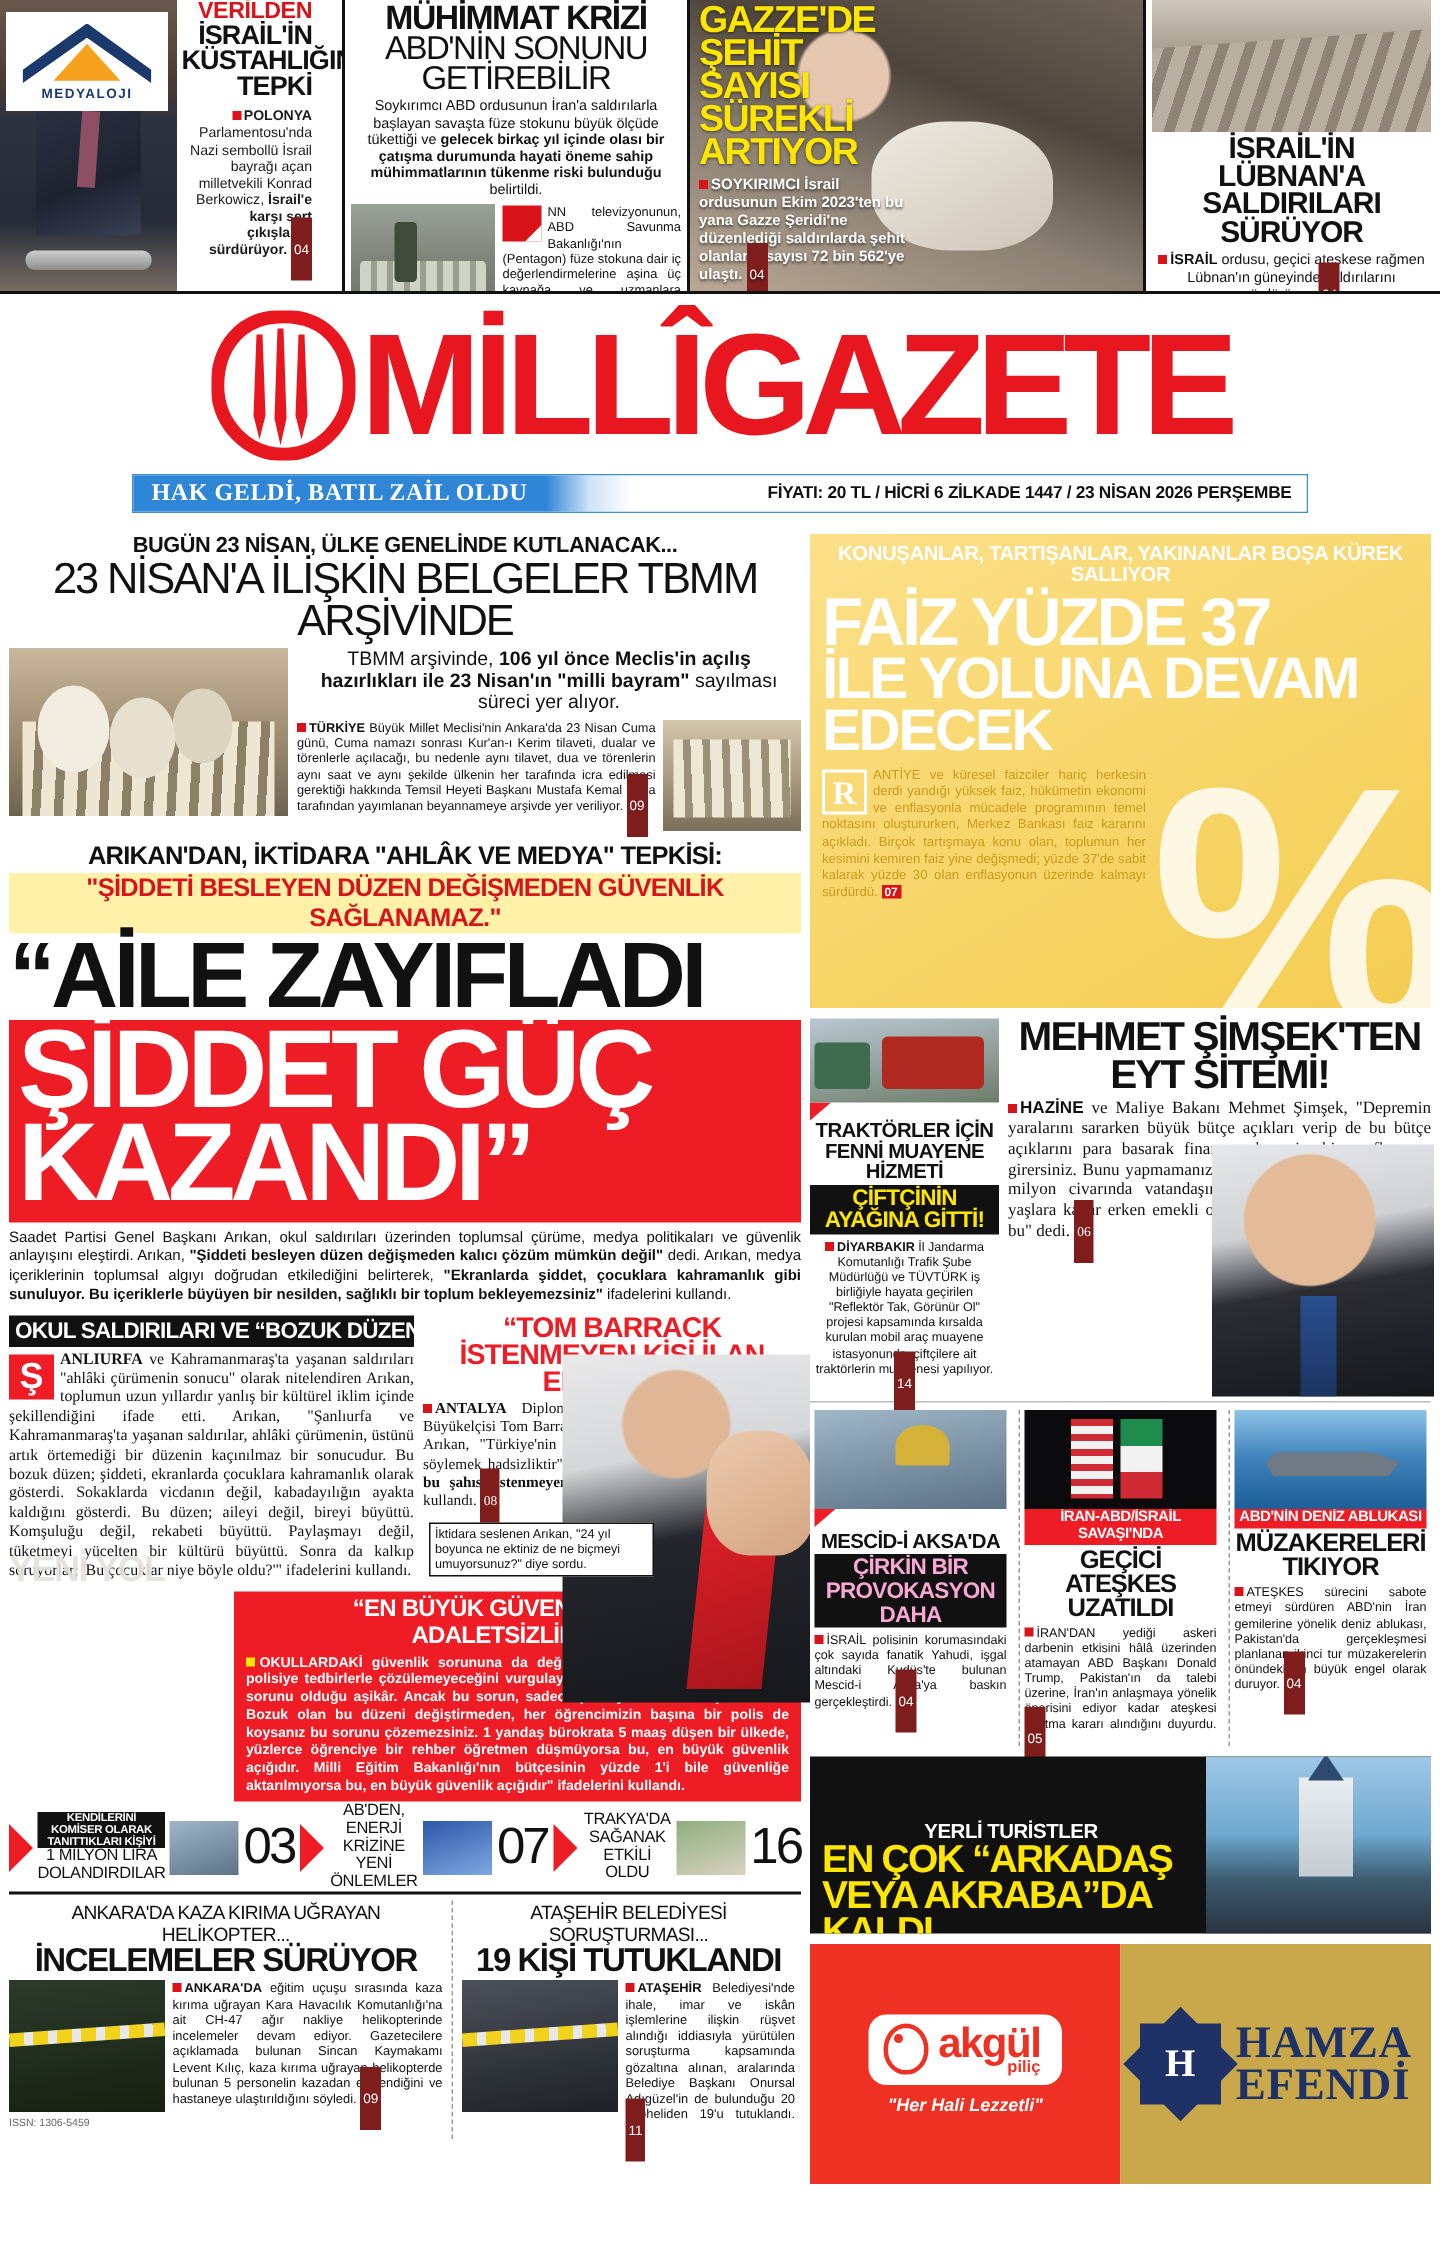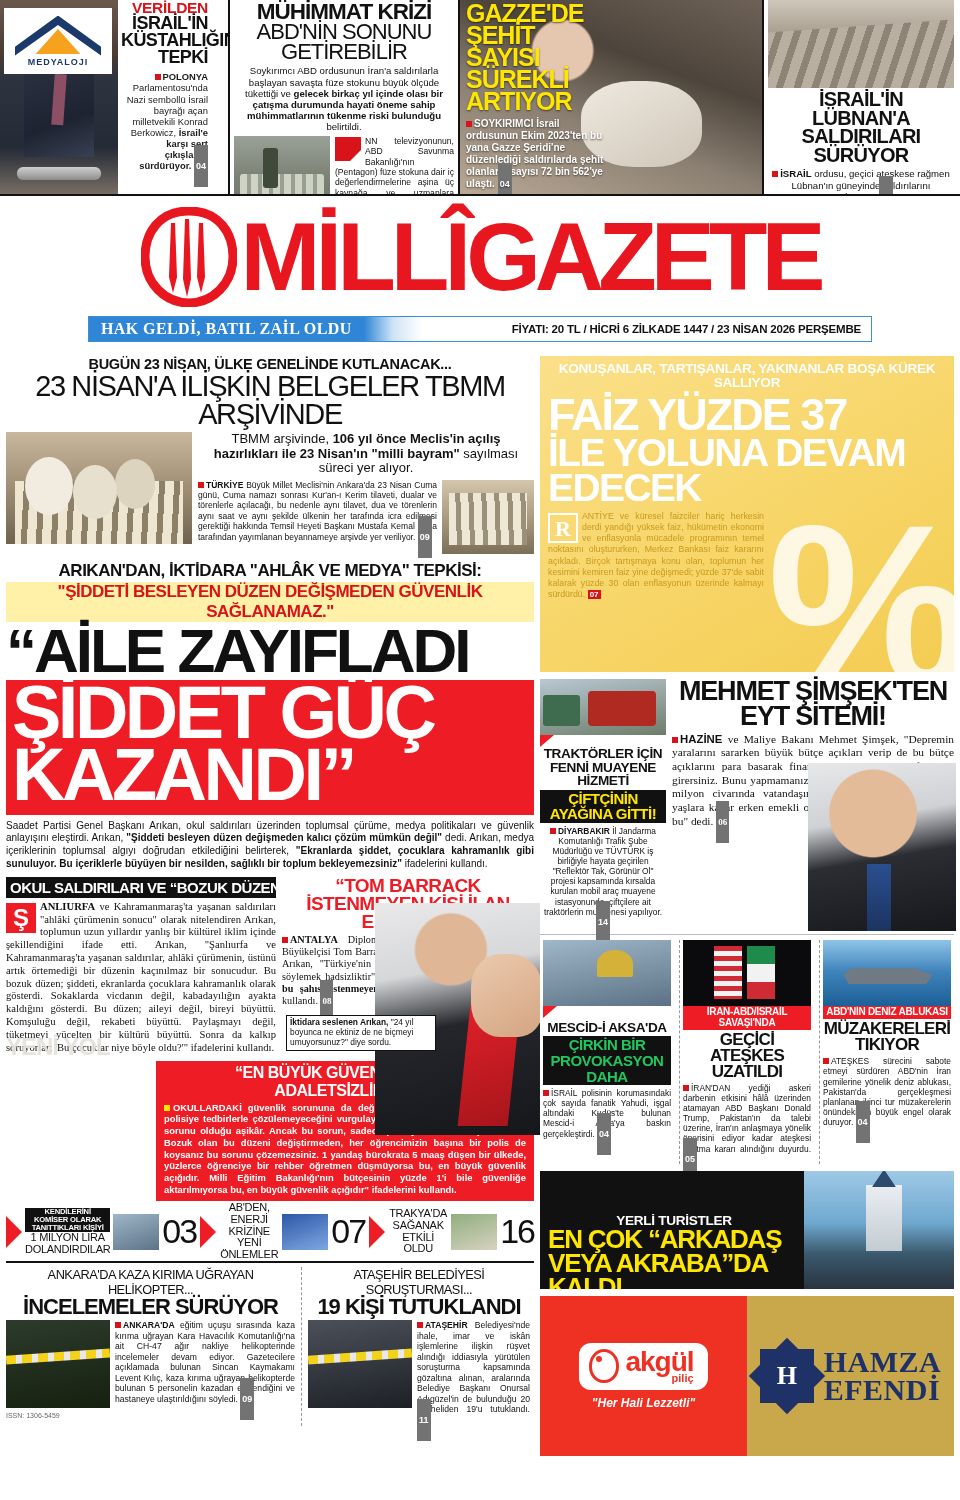--- a/index.html
+++ b/index.html
@@ -55,21 +55,21 @@
 
   .ts1 .txt { width:94px; padding:0 4px 0 3px; text-align:right; }
   .kicker-red { color:#d8131a; font-weight:800; font-size:15.5px; line-height:0.97; letter-spacing:-0.3px;}
   .ts-head {
     font-weight:800; font-size:18px; line-height:0.95; letter-spacing:-0.6px;
     text-transform:uppercase; color:#111;
   }
   .ts-body { font-size:9.4px; line-height:1.18; margin-top:5px; text-align:right; color:#1a1a1a;}
   .ts-body b { font-weight:700; }
   .sq { display:inline-block; width:6px; height:6px; background:#d8131a; margin-right:2px; }
-  .pg { background:#737373; color:#fff; font-weight:700; padding:16px 2px; font-size:9px; }
+  .pg { background:#7f1d1d; color:#fff; font-weight:400; padding:16px 2px; font-size:9px; }
 
   .ts2 { width:232px; border-left:2px solid #111; border-right:2px solid #111; padding:2px 4px 0; }
   .ts2 .h1 { font-weight:800; font-size:22.5px; line-height:0.88; letter-spacing:-1px; text-align:center;}
   .ts2 .h2 { font-weight:400; font-size:22px; line-height:0.9; letter-spacing:-1px; text-align:center; font-family:"Liberation Sans", sans-serif;}
   .ts2 .lede { font-size:9.6px; line-height:1.16; text-align:center; margin-top:4px; }
   .ts2 .lede b{font-weight:700;}
   .ts2 .row { display:flex; gap:5px; margin-top:4px; }
   .ts2 .thumb {
     width:96px; height:86px; flex:none;
     background:
@@ -243,21 +243,21 @@
     background:linear-gradient(160deg,#e02028,#a8151c); transform:skewX(-6deg);
   }
   .arikan-photo .hand{
     position:absolute; right:-2%; top:22%; width:44%; height:36%;
     background:linear-gradient(150deg,#eccaae,#d3a582); border-radius:40% 44% 34% 40%;
   }
   .caption-box{
     position:absolute; left:4px; bottom:4px; width:150px; background:#fff;
     border:1px solid #111; font-size:8.4px; line-height:1.16; padding:2px 3px; z-index:4;
   }
-  .caption-box b{font-weight:700;}
+  .caption-box b{font-weight:400;}
 
   .yeniyol{
     position:absolute; left:0; bottom:-6px; color:#e5e2dc; font-weight:800;
     font-size:24px; letter-spacing:-1px; opacity:.9;
   }
 
   
   .redbox{
     background:#ee1c25; color:#fff; margin-top:6px; padding:3px 8px 5px;
     margin-left:150px;
@@ -364,21 +364,21 @@
               background:linear-gradient(180deg,#1e8a4c 0 34%,#f2f2f2 34% 67%,#cf2b35 67%);}
   .i3{ background:linear-gradient(180deg,#8fc4e8 0%,#3f83bb 48%,#1d5f96 100%); }
   .i3::after{ content:""; position:absolute; left:16%; top:32%; width:70%; height:34%;
               background:#6f7a84; clip-path: polygon(0 60%, 8% 30%, 80% 30%, 100% 60%, 92% 100%, 6% 100%);}
   .redtag{ background:#ee1c25; color:#fff; font-weight:800; font-size:10px; line-height:1.06;
            text-align:center; padding:1px 2px; letter-spacing:-0.3px;}
   .intl-h{ font-weight:800; font-size:17px; line-height:0.95; letter-spacing:-0.7px; text-align:center; margin-top:2px;}
   .intl-b{ font-size:8.4px; line-height:1.2; text-align:justify; margin-top:3px;}
   .intl-b b{font-weight:400;}
   .aksa-h{ font-weight:800; font-size:13.6px; letter-spacing:-0.4px; text-align:center; margin-top:2px;}
-  .aksa-y{ background:#111; color:#22c55e; font-weight:800; font-size:15px; line-height:1.04;
+  .aksa-y{ background:#111; color:#f9a8d4; font-weight:800; font-size:15px; line-height:1.04;
            letter-spacing:-0.5px; text-align:center; padding:1px 2px; margin-top:1px;}
 
   
   .turist{ margin-top:7px; background:#111; height:118px; position:relative; overflow:hidden; }
   .turist .tx{ position:absolute; left:8px; top:6px; width:252px; z-index:3;}
   .turist .tk{ color:#fff; font-weight:800; font-size:13.6px; text-align:center; letter-spacing:-0.3px;margin-top:36px;}
   .turist .th{ color:#ffe600; font-weight:800; font-size:26px; line-height:0.92; letter-spacing:-1.2px;}
   .turist .tb{ color:#fff; font-size:8.6px; line-height:1.22; text-align:justify; margin-top:4px;}
   .turist .tb b{font-weight:700;}
   .turist .timg{ position:absolute; right:0; top:0; width:150px; height:118px;

